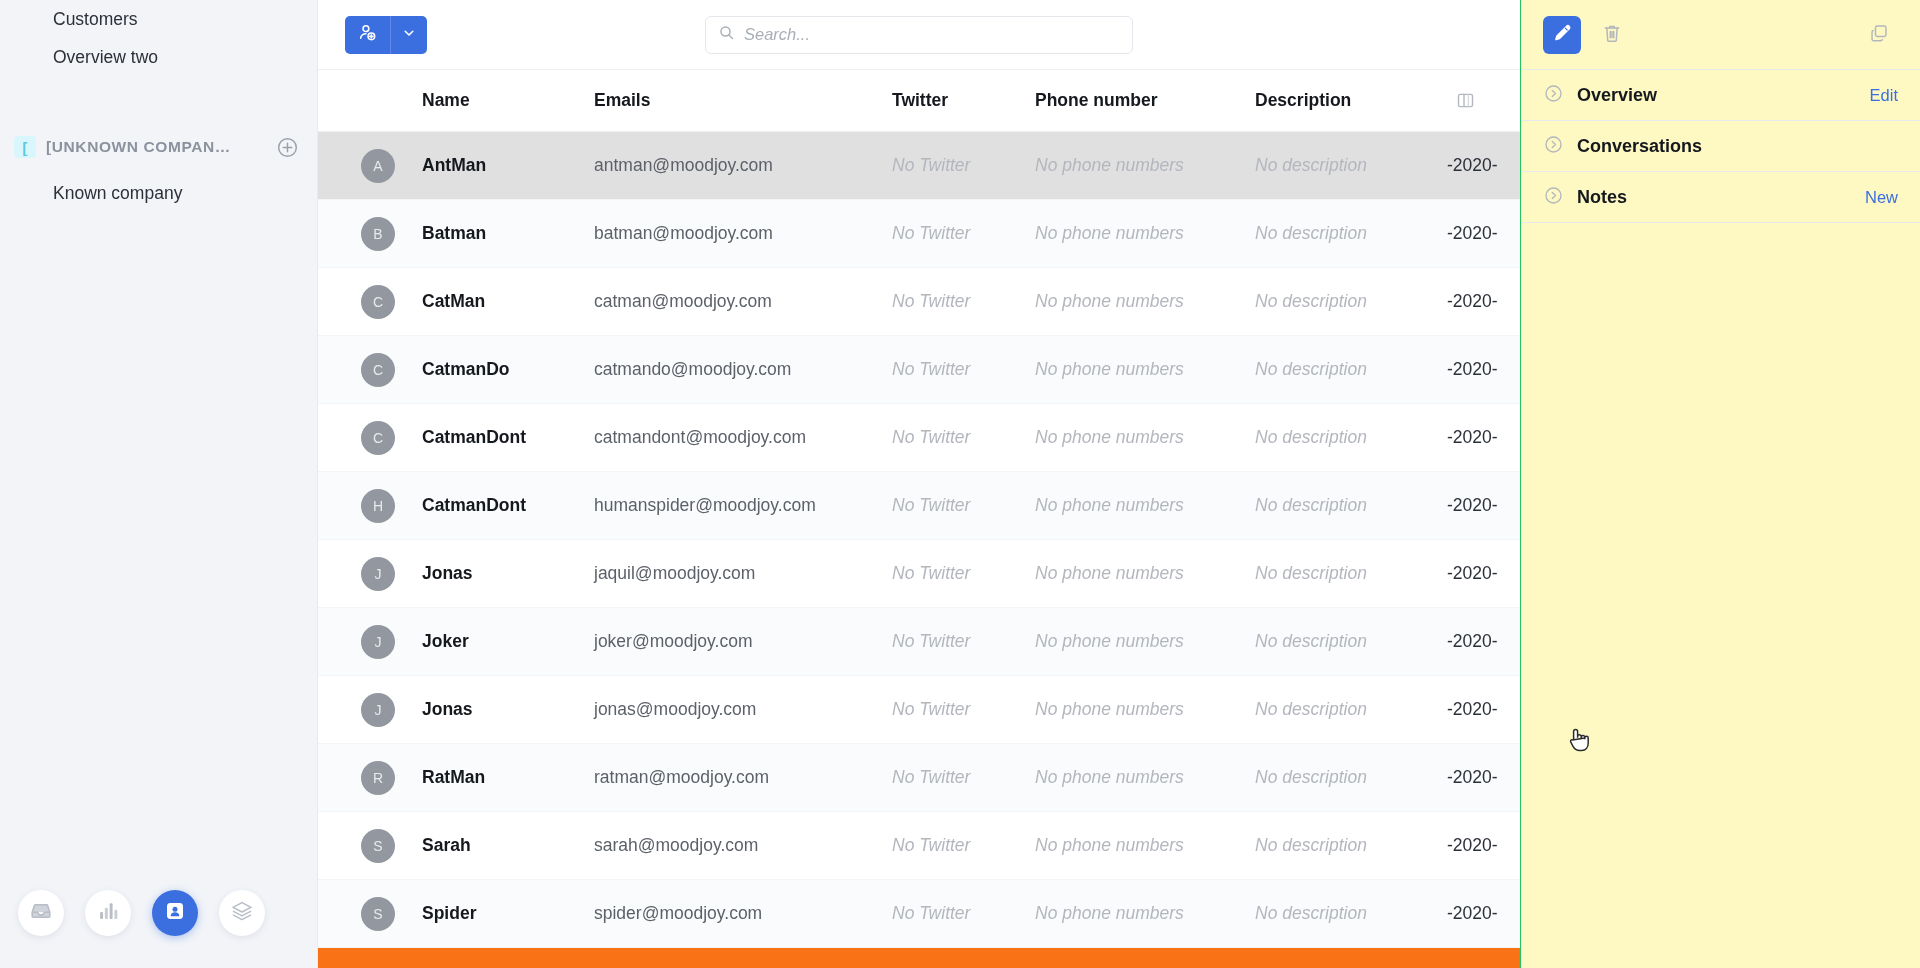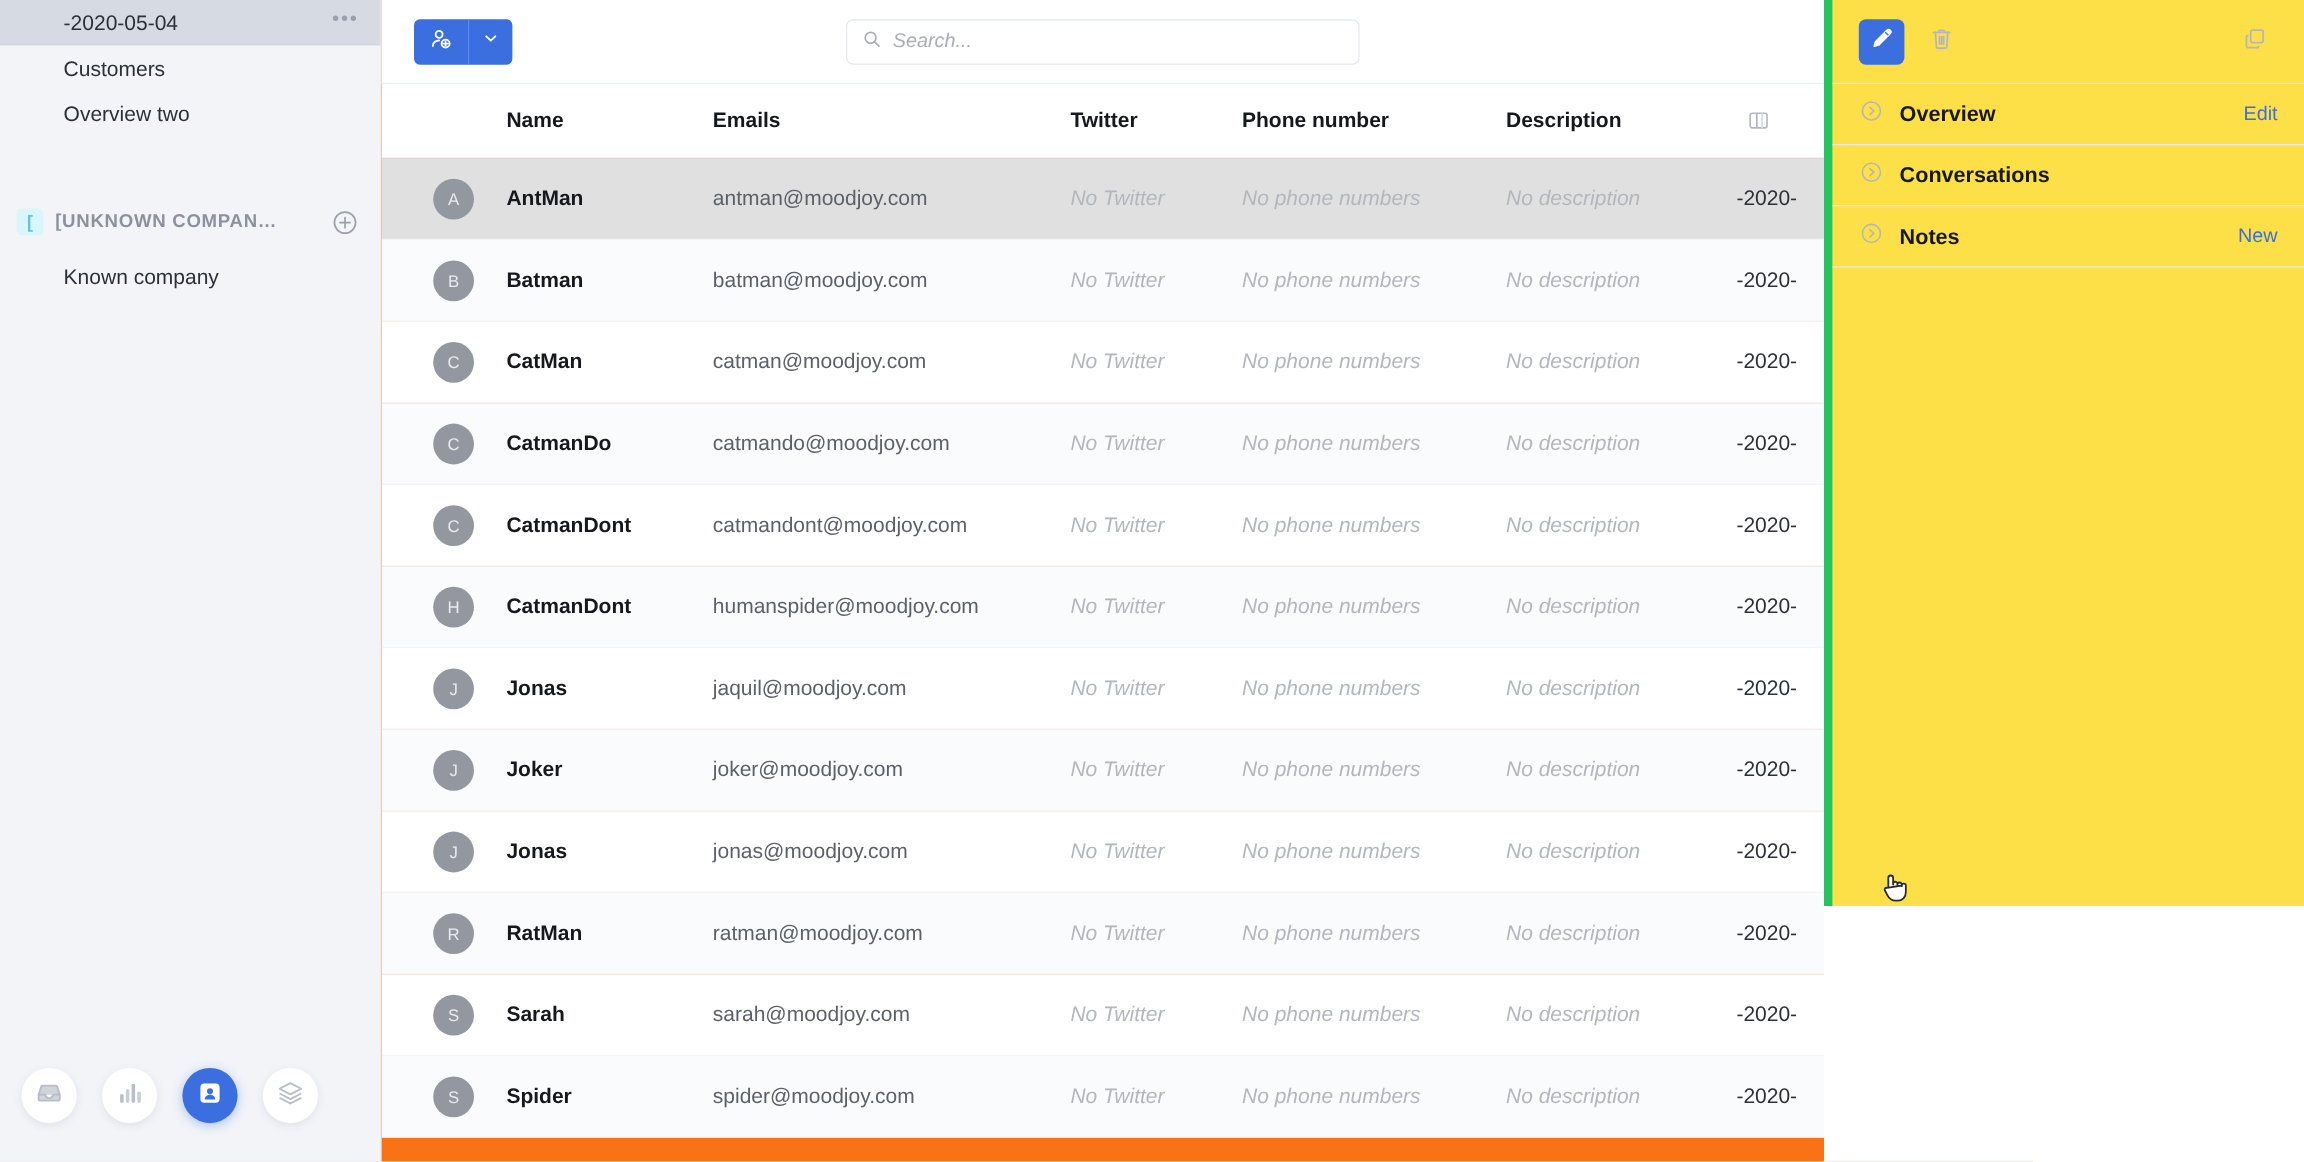--- a/index.html
+++ b/index.html
@@ -149,22 +149,22 @@
   .thead .c-name, .thead .c-email, .thead .c-twitter,
   .thead .c-phone, .thead .c-desc {
     font-size: 17.5px; font-weight: 700; color: #15181d;
   }
   .thead .c-date { display: flex; align-items: center; }
   .empty { color: #b3b7bd; font-style: italic; }
   .col-toggle { margin-left: 8px; cursor: pointer; display:flex; }
 
   
   .rightpanel {
-    width: 400px; flex: 0 0 400px; height: 755px;
-    background: #fde047; border-left: 7px solid #22c55e;
+    width: 400px; flex: 0 0 400px; height: 968px;
+    background: #fef9c3; border-left: 1px solid #22c55e;
     display: flex; flex-direction: column;
   }
   .rp-toolbar {
     height: 70px; flex: 0 0 70px;
     display: flex; align-items: center; gap: 12px;
     padding: 0 22px 0 22px;
     border-bottom: 1px solid #e6e9ee;
   }
   .rp-iconbtn {
     width: 38px; height: 38px; border-radius: 6px;
@@ -188,24 +188,20 @@
   .cursor { position: absolute; pointer-events: none; z-index: 50; }
 </style>
 </head>
 <body>
 
 <div class="app">
 
   <div class="sidebar">
 
 
-    <div class="sb-item selected">
-      <span class="it-label">-2020-05-04</span>
-      <span class="it-more">•••</span>
-    </div>
     <div class="sb-item">
       <span class="it-label">Customers</span>
     </div>
     <div class="sb-item">
       <span class="it-label">Overview two</span>
     </div>
 
     <div class="sb-gap"></div>
 
     <div class="sb-group-head">

